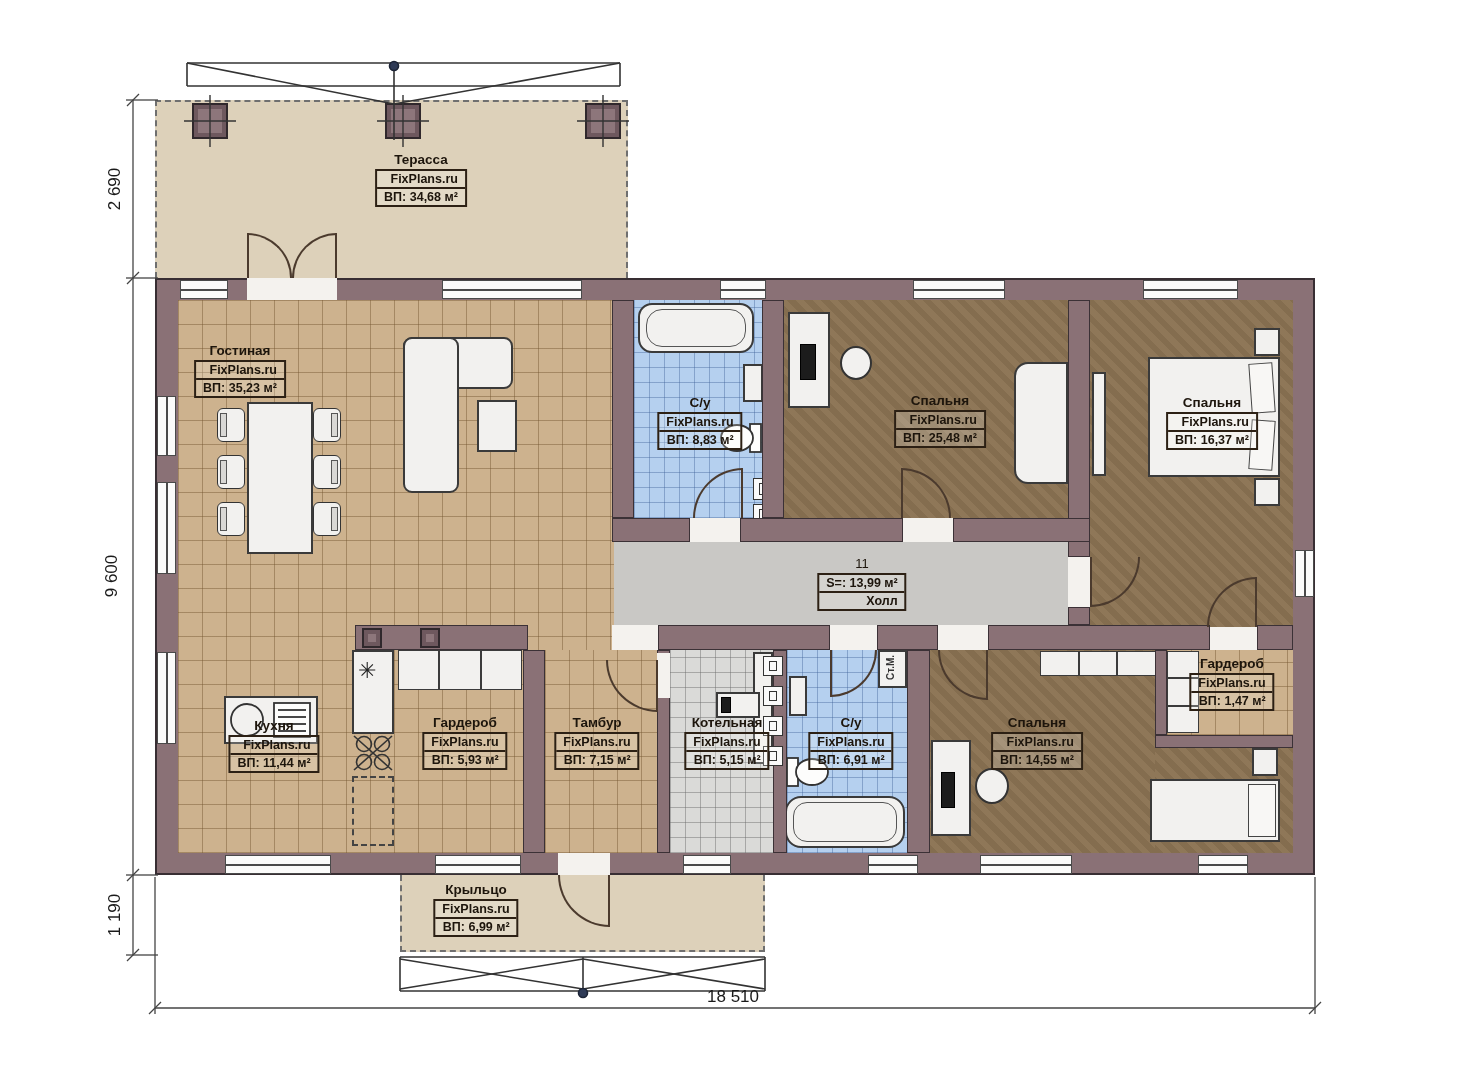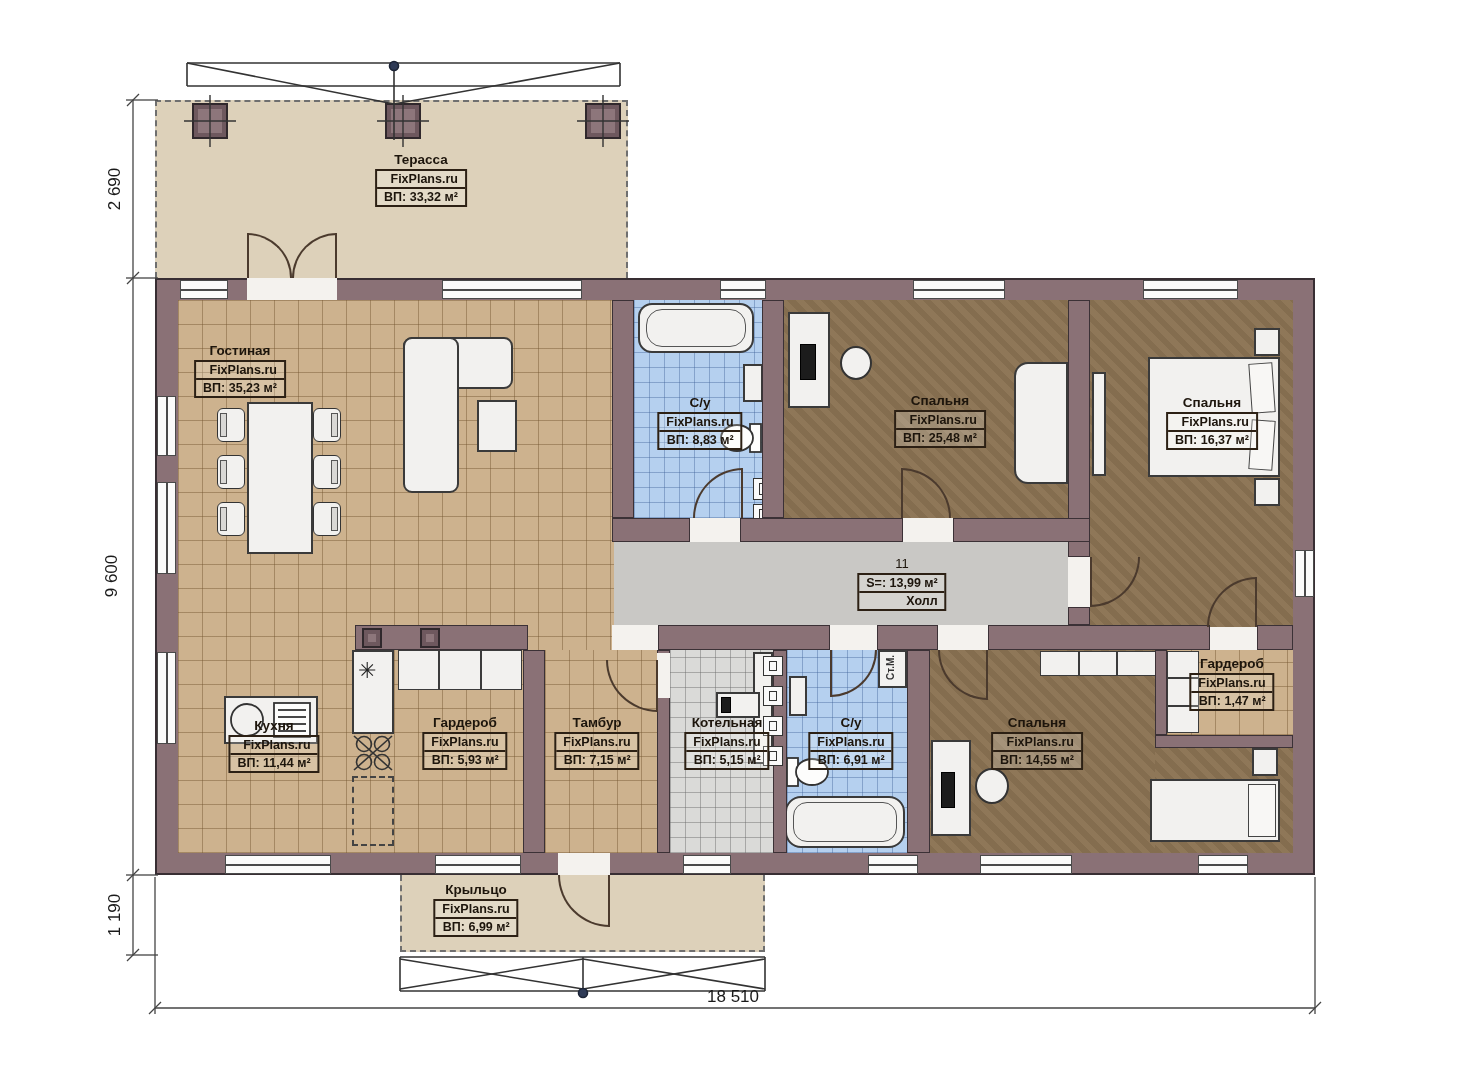--- a/index.html
+++ b/index.html
@@ -313,39 +313,39 @@
     <g font-family="Liberation Sans, sans-serif" font-size="17" fill="#1a1a1a">
       <text transform="rotate(-90 120 189)" x="120" y="189" text-anchor="middle">2 690</text>
       <text transform="rotate(-90 117 576)" x="117" y="576" text-anchor="middle">9 600</text>
       <text transform="rotate(-90 120 915)" x="120" y="915" text-anchor="middle">1 190</text>
       <text x="733" y="1002" text-anchor="middle">18 510</text>
     </g>
   </svg>
 
   <div class="rlabel" style="left:421px;top:152px;">
     <div class="rl-title">Терасса</div>
-    <div class="rl-box"><div class="rl-row">FixPlans.ru</div><div class="rl-row">ВП: 33,32 м²</div></div>
+    <div class="rl-box"><div class="rl-row">FixPlans.ru</div><div class="rl-row">ВП: 34,68 м²</div></div>
   </div>
   <div class="rlabel" style="left:240px;top:343px;">
     <div class="rl-title">Гостиная</div>
     <div class="rl-box"><div class="rl-row">FixPlans.ru</div><div class="rl-row">ВП: 35,23 м²</div></div>
   </div>
   <div class="rlabel" style="left:700px;top:395px;">
     <div class="rl-title">С/у</div>
     <div class="rl-box"><div class="rl-row">FixPlans.ru</div><div class="rl-row">ВП: 8,83 м²</div></div>
   </div>
   <div class="rlabel" style="left:940px;top:393px;">
     <div class="rl-title">Спальня</div>
     <div class="rl-box"><div class="rl-row">FixPlans.ru</div><div class="rl-row">ВП: 25,48 м²</div></div>
   </div>
   <div class="rlabel" style="left:1212px;top:395px;">
     <div class="rl-title">Спальня</div>
     <div class="rl-box"><div class="rl-row">FixPlans.ru</div><div class="rl-row">ВП: 16,37 м²</div></div>
   </div>
-  <div class="rlabel" style="left:862px;top:556px;margin-left:40px;">
+  <div class="rlabel" style="left:862px;top:556px;">
     <div class="rl-num">11</div>
     <div class="rl-box"><div class="rl-row">S=: 13,99 м²</div><div class="rl-row">Холл</div></div>
   </div>
   <div class="rlabel" style="left:274px;top:718px;">
     <div class="rl-title">Кухня</div>
     <div class="rl-box"><div class="rl-row">FixPlans.ru</div><div class="rl-row">ВП: 11,44 м²</div></div>
   </div>
   <div class="rlabel" style="left:465px;top:715px;">
     <div class="rl-title">Гардероб</div>
     <div class="rl-box"><div class="rl-row">FixPlans.ru</div><div class="rl-row">ВП: 5,93 м²</div></div>

